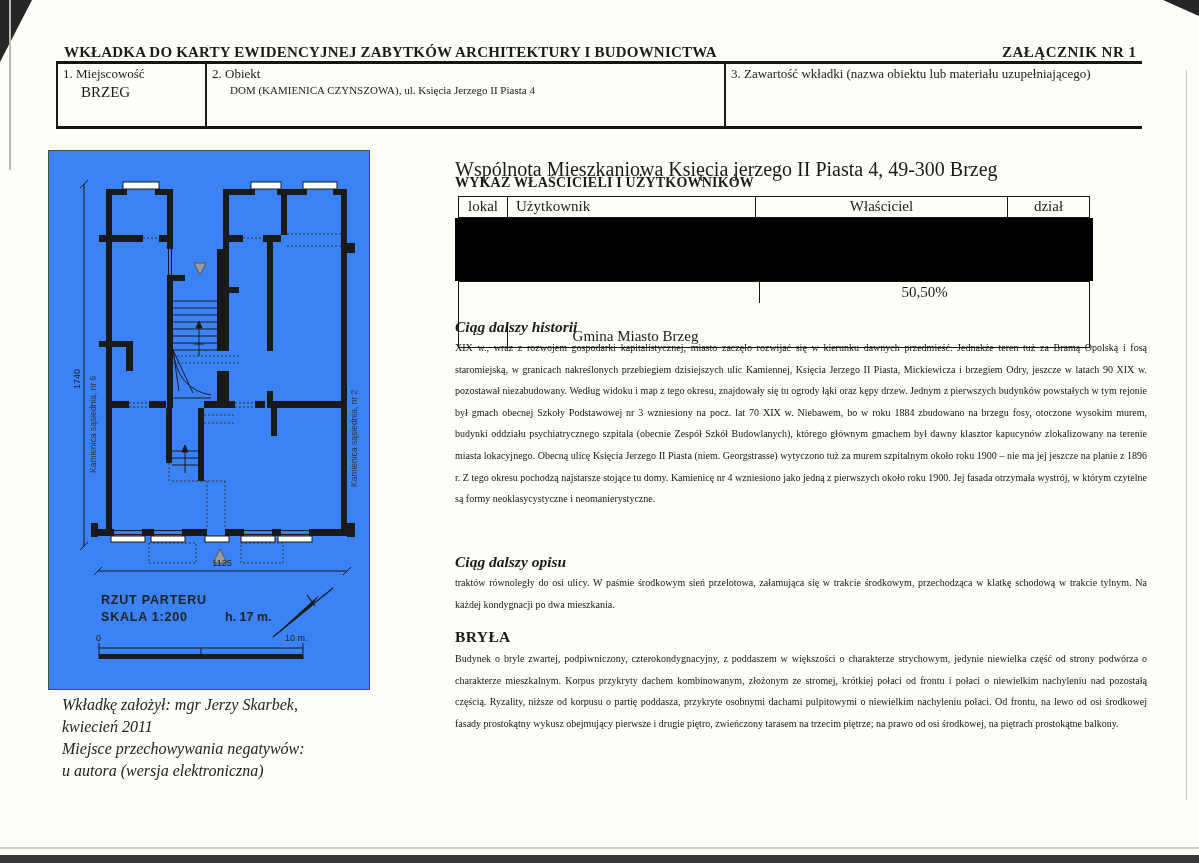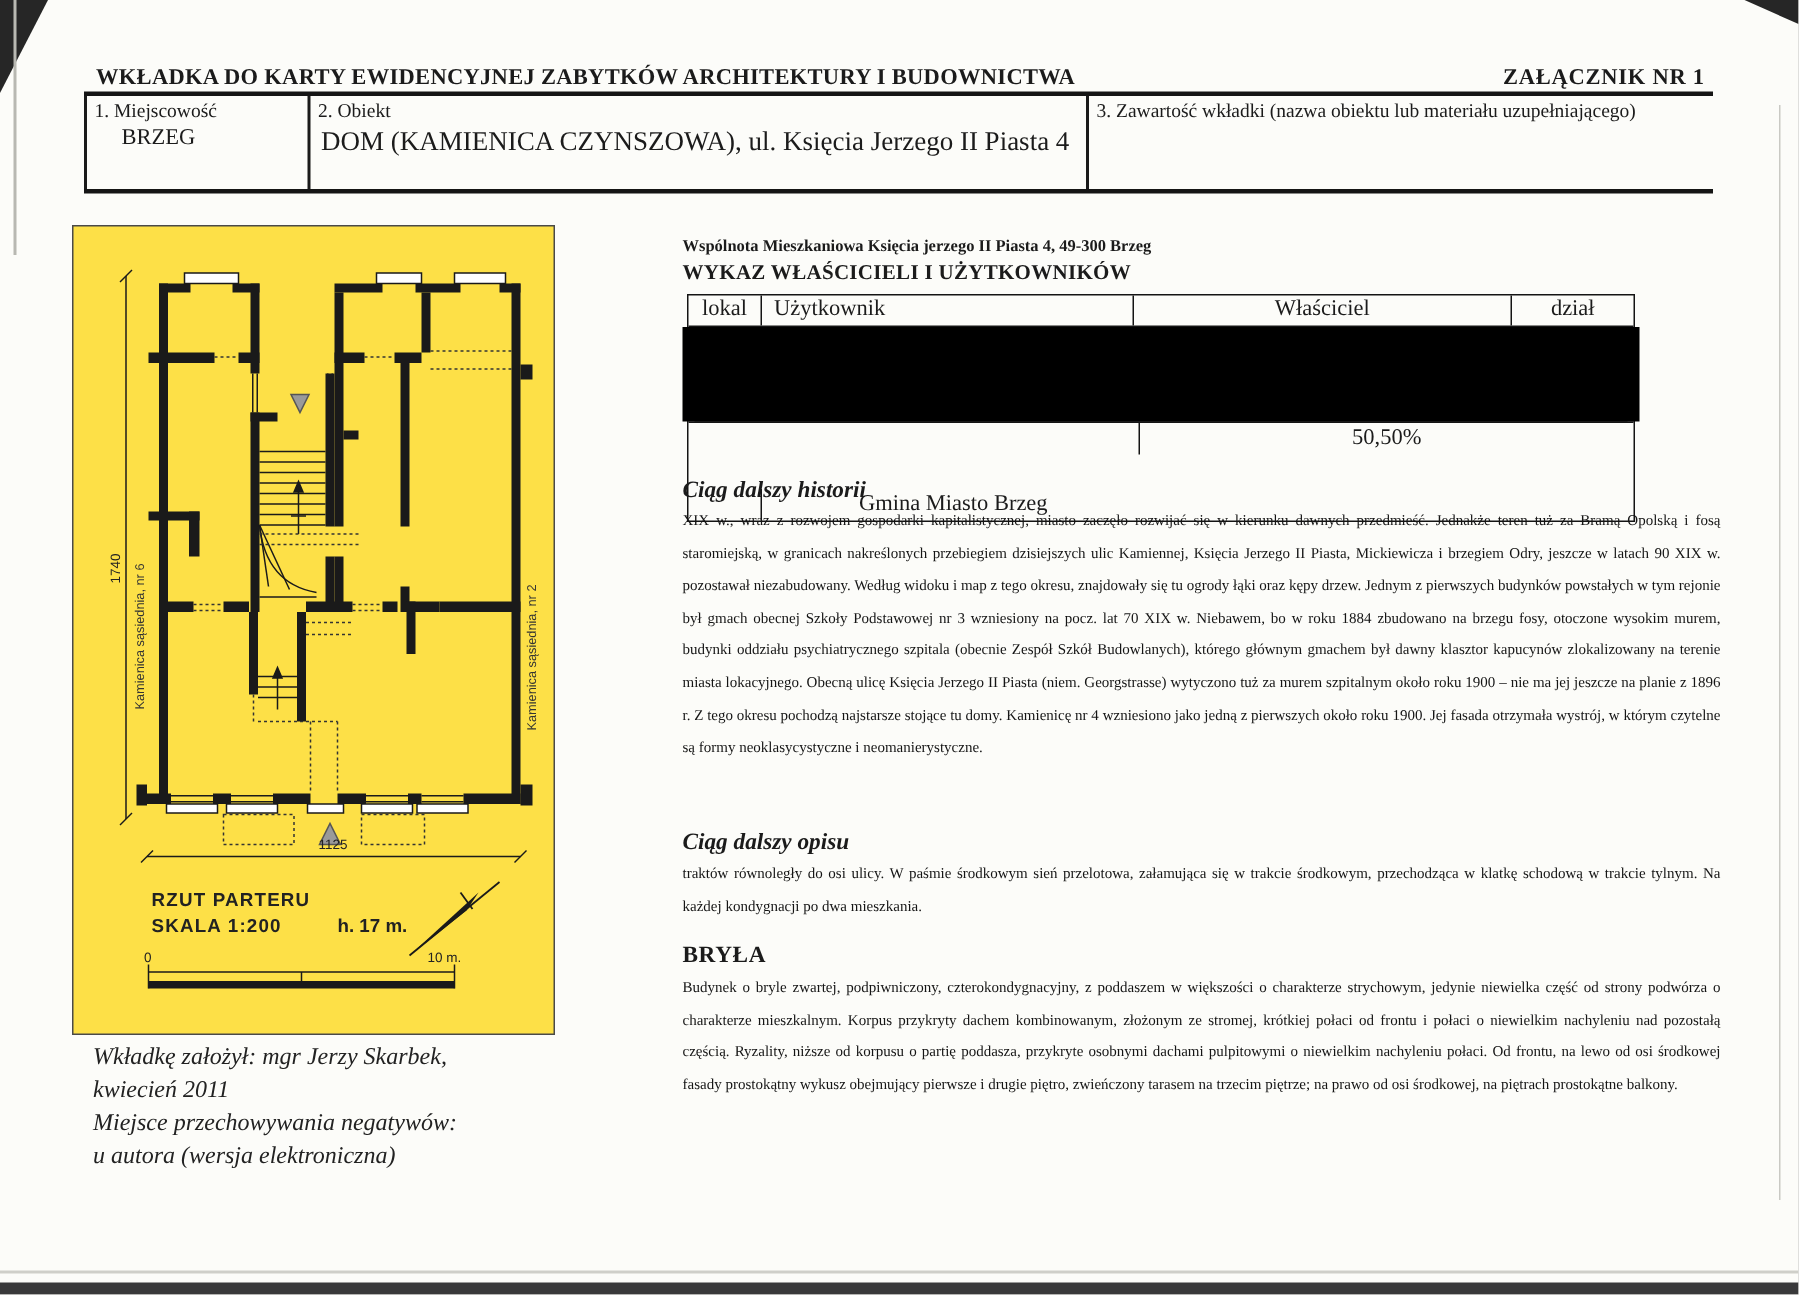--- a/index.html
+++ b/index.html
@@ -18,31 +18,31 @@
   .title-rule{position:absolute;left:56px;top:61px;width:1086px;height:3px;background:#151515;}
   
   .id-table{position:absolute;left:56px;top:64px;width:1086px;height:62px;display:flex;border-left:2px solid #1a1a1a;}
   .id-cell{position:relative;padding:2px 5px 0 5px;box-sizing:border-box;}
   .id-cell.c1{width:147px;}
   .id-cell.c2{width:519px;border-left:2px solid #1a1a1a;}
   .id-cell.c3{flex:1;border-left:2px solid #1a1a1a;z-index:3;}
   .id-label{font-size:13px;font-weight:normal;}
   .id-value{font-size:15px;margin-top:2px;}
   .c1 .id-value{padding-left:18px;}
-  .c2 .id-value{font-size:18px;padding-left:2px;}
+  .c2 .id-value{font-size:11px;padding-left:2px;margin-left:16px;}
   .c3 .id-value{font-size:15px;padding-left:12px;width:345px;line-height:19px;margin-top:1px;}
   .id-bottom-rule{position:absolute;left:56px;top:126px;width:1086px;height:3px;background:#151515;z-index:2;}
   
-  .plan-box{position:absolute;left:48px;top:150px;width:320px;height:538px;border:1.5px solid #4a4a48;background:#fde047;}
+  .plan-box{position:absolute;left:48px;top:150px;width:320px;height:538px;border:1.5px solid #4a4a48;background:#3b82f6;}
   .plan-box svg{display:block;}
   
   .credits{position:absolute;left:62px;top:694px;font-style:italic;font-size:16px;line-height:22px;color:#222;}
   
   .rcol{position:absolute;left:455px;top:158px;width:692px;}
-  .org-line{position:absolute;left:0;top:0;font-size:11px;font-weight:bold;}
+  .org-line{position:absolute;left:0;top:0;font-size:20px;font-weight:normal;}
   .list-title{position:absolute;left:0;top:17px;font-size:14px;font-weight:bold;letter-spacing:.2px;}
   .owners-table{position:absolute;left:3px;top:38px;width:632px;border:1.5px solid #141414;box-sizing:border-box;}
   .ot-row{display:flex;}
   .ot-head .ot-cell{font-weight:normal;font-size:15px;height:20px;line-height:19px;}
   .ot-cell{box-sizing:border-box;overflow:hidden;white-space:nowrap;}
   .ot-c1{width:48px;text-align:center;}
   .ot-c2{width:252px;border-left:1px solid #141414;text-align:center;}
   .ot-c3{width:248px;border-left:1px solid #141414;padding-left:8px;}
   .ot-c4{flex:1;border-left:1px solid #141414;text-align:center;}
   .ot-head{border-bottom:1px solid #141414;}

